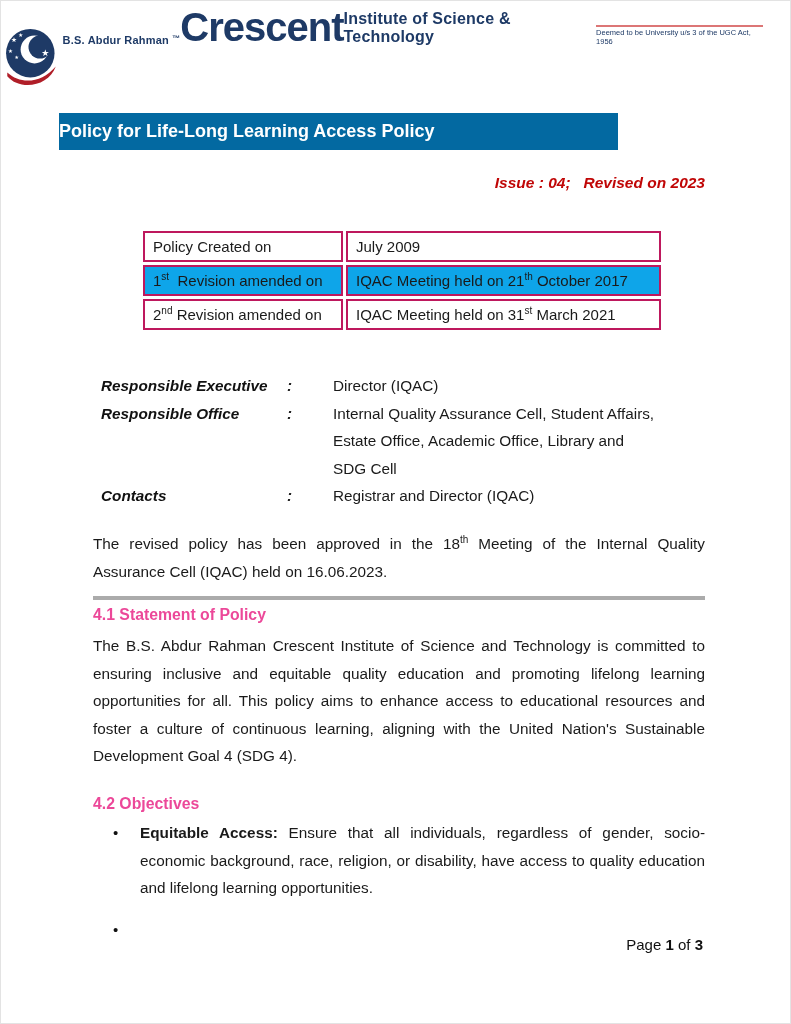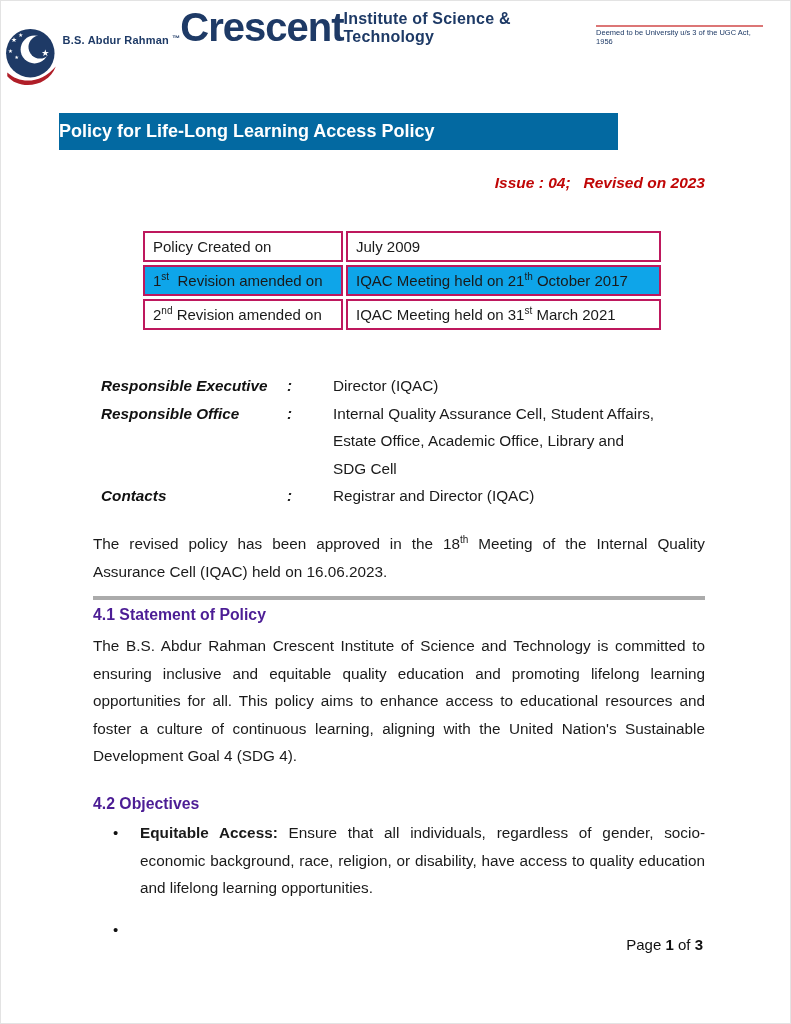--- a/index.html
+++ b/index.html
@@ -57,21 +57,21 @@
   
   .para{
     position:absolute;left:93px;width:612px;
     font-size:15.3px;line-height:27.5px;color:#1a1a1a;
     text-align:justify;
   }
   .approval{top:530px;}
   .divider{position:absolute;left:93px;top:596px;width:612px;height:4px;background:#ababab;}
   .sec-heading{
     position:absolute;left:93px;
-    color:#4c1d95;font-weight:bold;font-size:15.8px;
+    color:#ec4899;font-weight:bold;font-size:15.8px;
   }
   .h41{top:606px;}
   .p41{top:632px;}
   .h42{top:795px;}
   
   .bullets{position:absolute;left:113px;top:819px;width:592px;}
   .bullet-row{display:flex;align-items:flex-start;}
   .bullet-marker{width:27px;font-size:15px;line-height:27.5px;color:#111;}
   .bullet-text{flex:1;font-size:15.3px;line-height:27.5px;text-align:justify;color:#1a1a1a;}
   .bullet-bold{font-weight:bold;}

